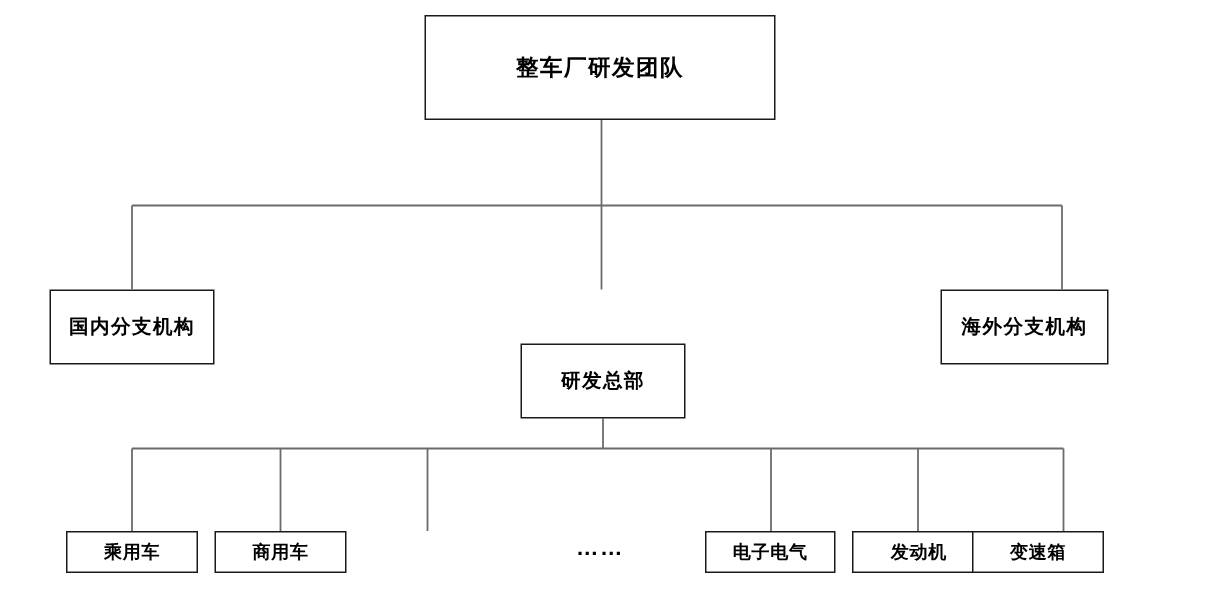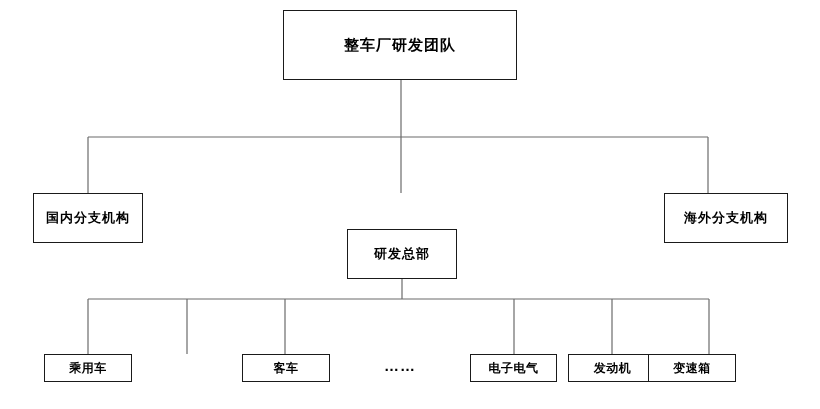--- a/index.html
+++ b/index.html
@@ -35,21 +35,21 @@
     align-items:center;
     justify-content:center;
     text-align:center;
     letter-spacing:1px;
     white-space:nowrap;
   }
   .node.root{left:283px;top:10px;width:234px;height:70px;font-size:15px;}
   .node.l2{top:193px;height:50px;font-size:13px;}
   .node.l2a{left:33px;width:110px;}
   .node.l2b{left:347px;width:110px;margin-top:36px;}
-  .node.l2c{left:664px;width:124px;}
+  .node.l2c{left:627px;width:112px;}
   .node.l3{top:354px;height:28px;font-size:12px;letter-spacing:0.5px;}
   .node.l3a{left:44px;width:88px;}
   .node.l3b{left:143px;width:88px;}
   .node.l3c{left:242px;width:88px;}
   .node.l3d{left:470px;width:87px;}
   .node.l3e{left:568px;width:89px;}
   .node.l3f{left:648px;width:88px;}
   .ellipsis{
     position:absolute;
     left:360px;top:352px;width:80px;height:26px;
@@ -87,19 +87,19 @@
     <path d="M709 299 L709 354"></path>
   </svg>
 
   <div class="node root">整车厂研发团队</div>
 
   <div class="node l2 l2a">国内分支机构</div>
   <div class="node l2 l2b">研发总部</div>
   <div class="node l2 l2c">海外分支机构</div>
 
   <div class="node l3 l3a">乘用车</div>
-  <div class="node l3 l3c">客车</div>
+  <div class="node l3 l3b">商用车</div>
   <div class="ellipsis">……</div>
   <div class="node l3 l3d">电子电气</div>
   <div class="node l3 l3e">发动机</div>
   <div class="node l3 l3f">变速箱</div>
 
 </div>
 
 </body></html>

